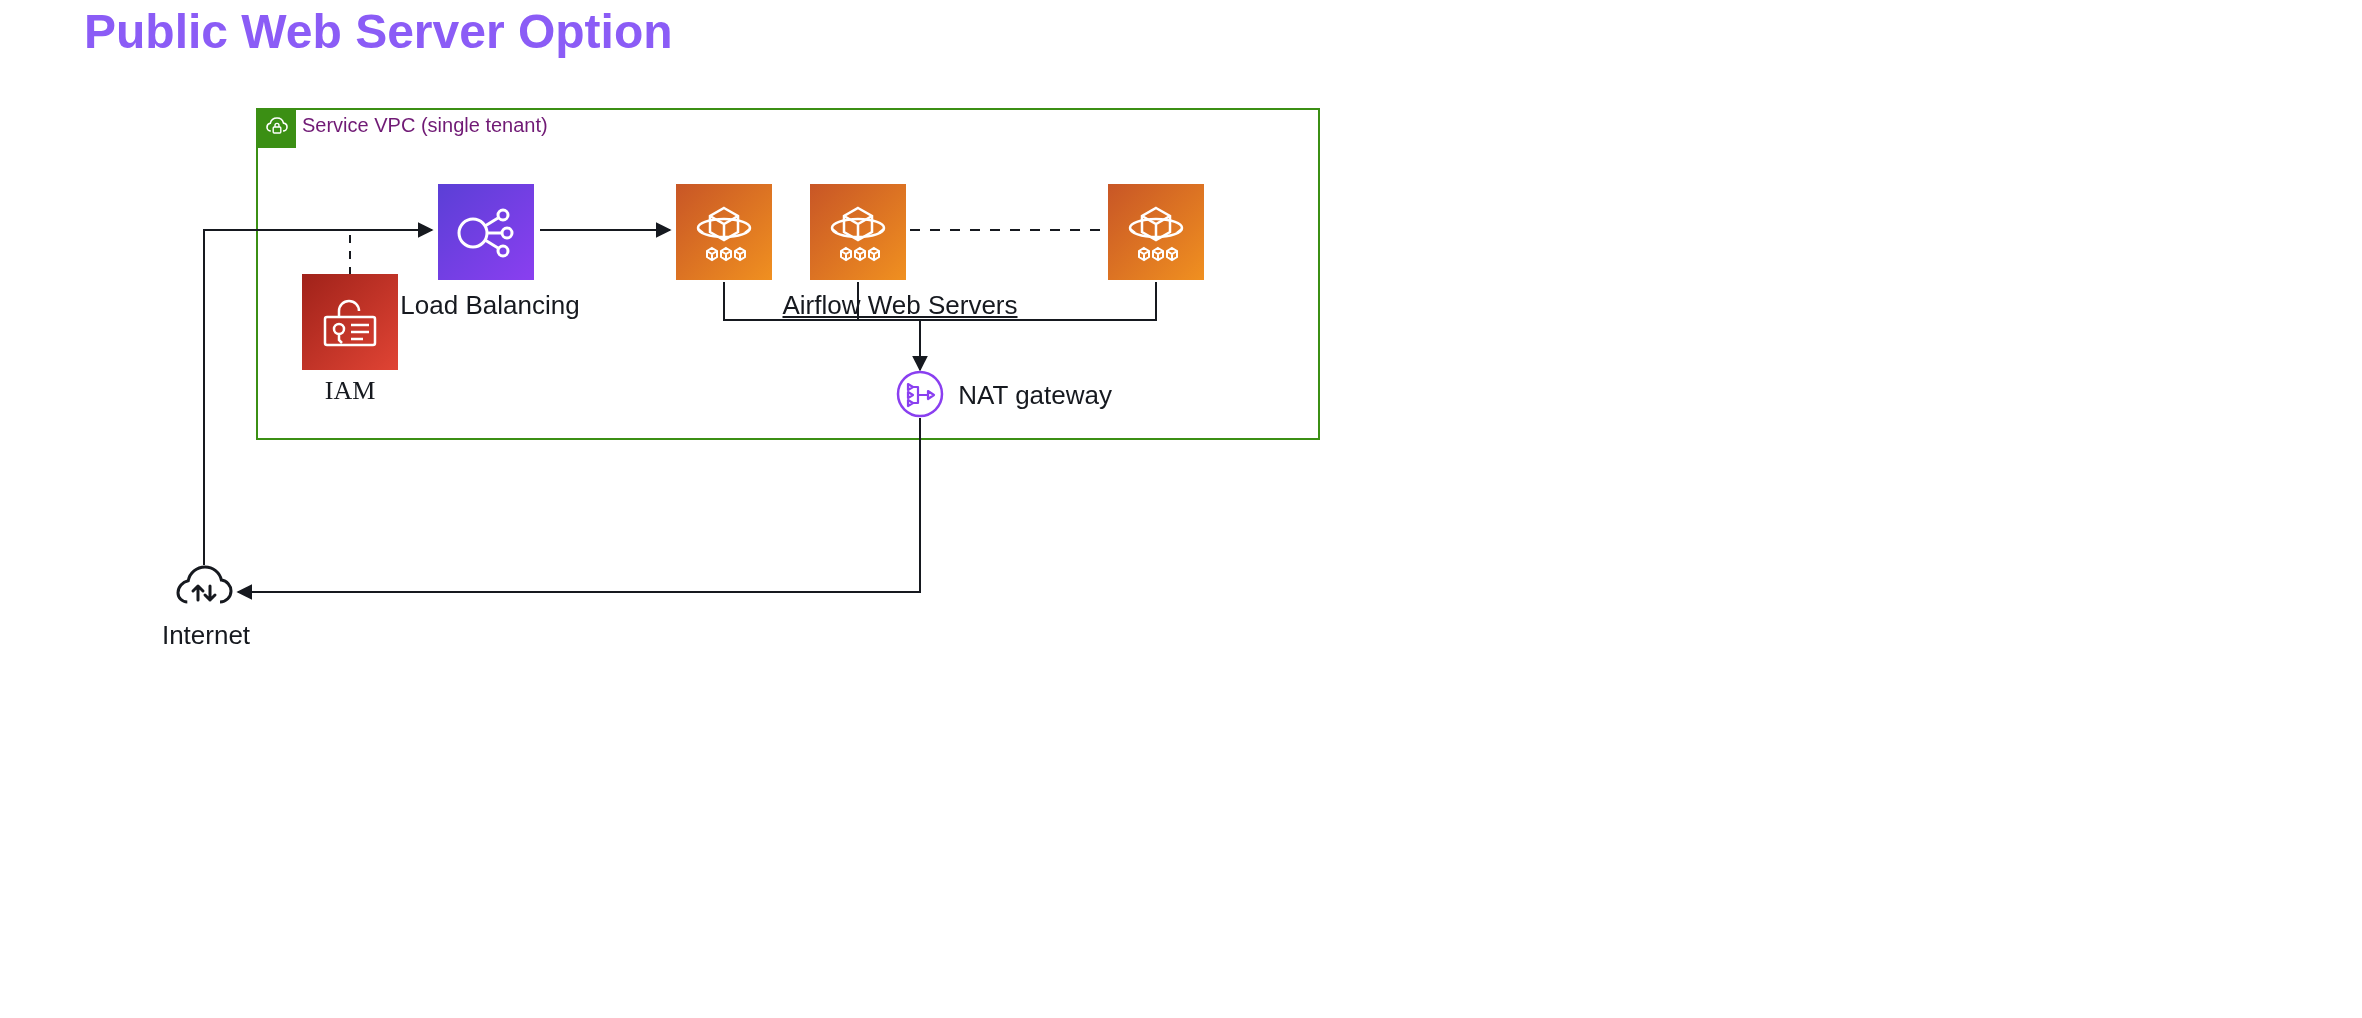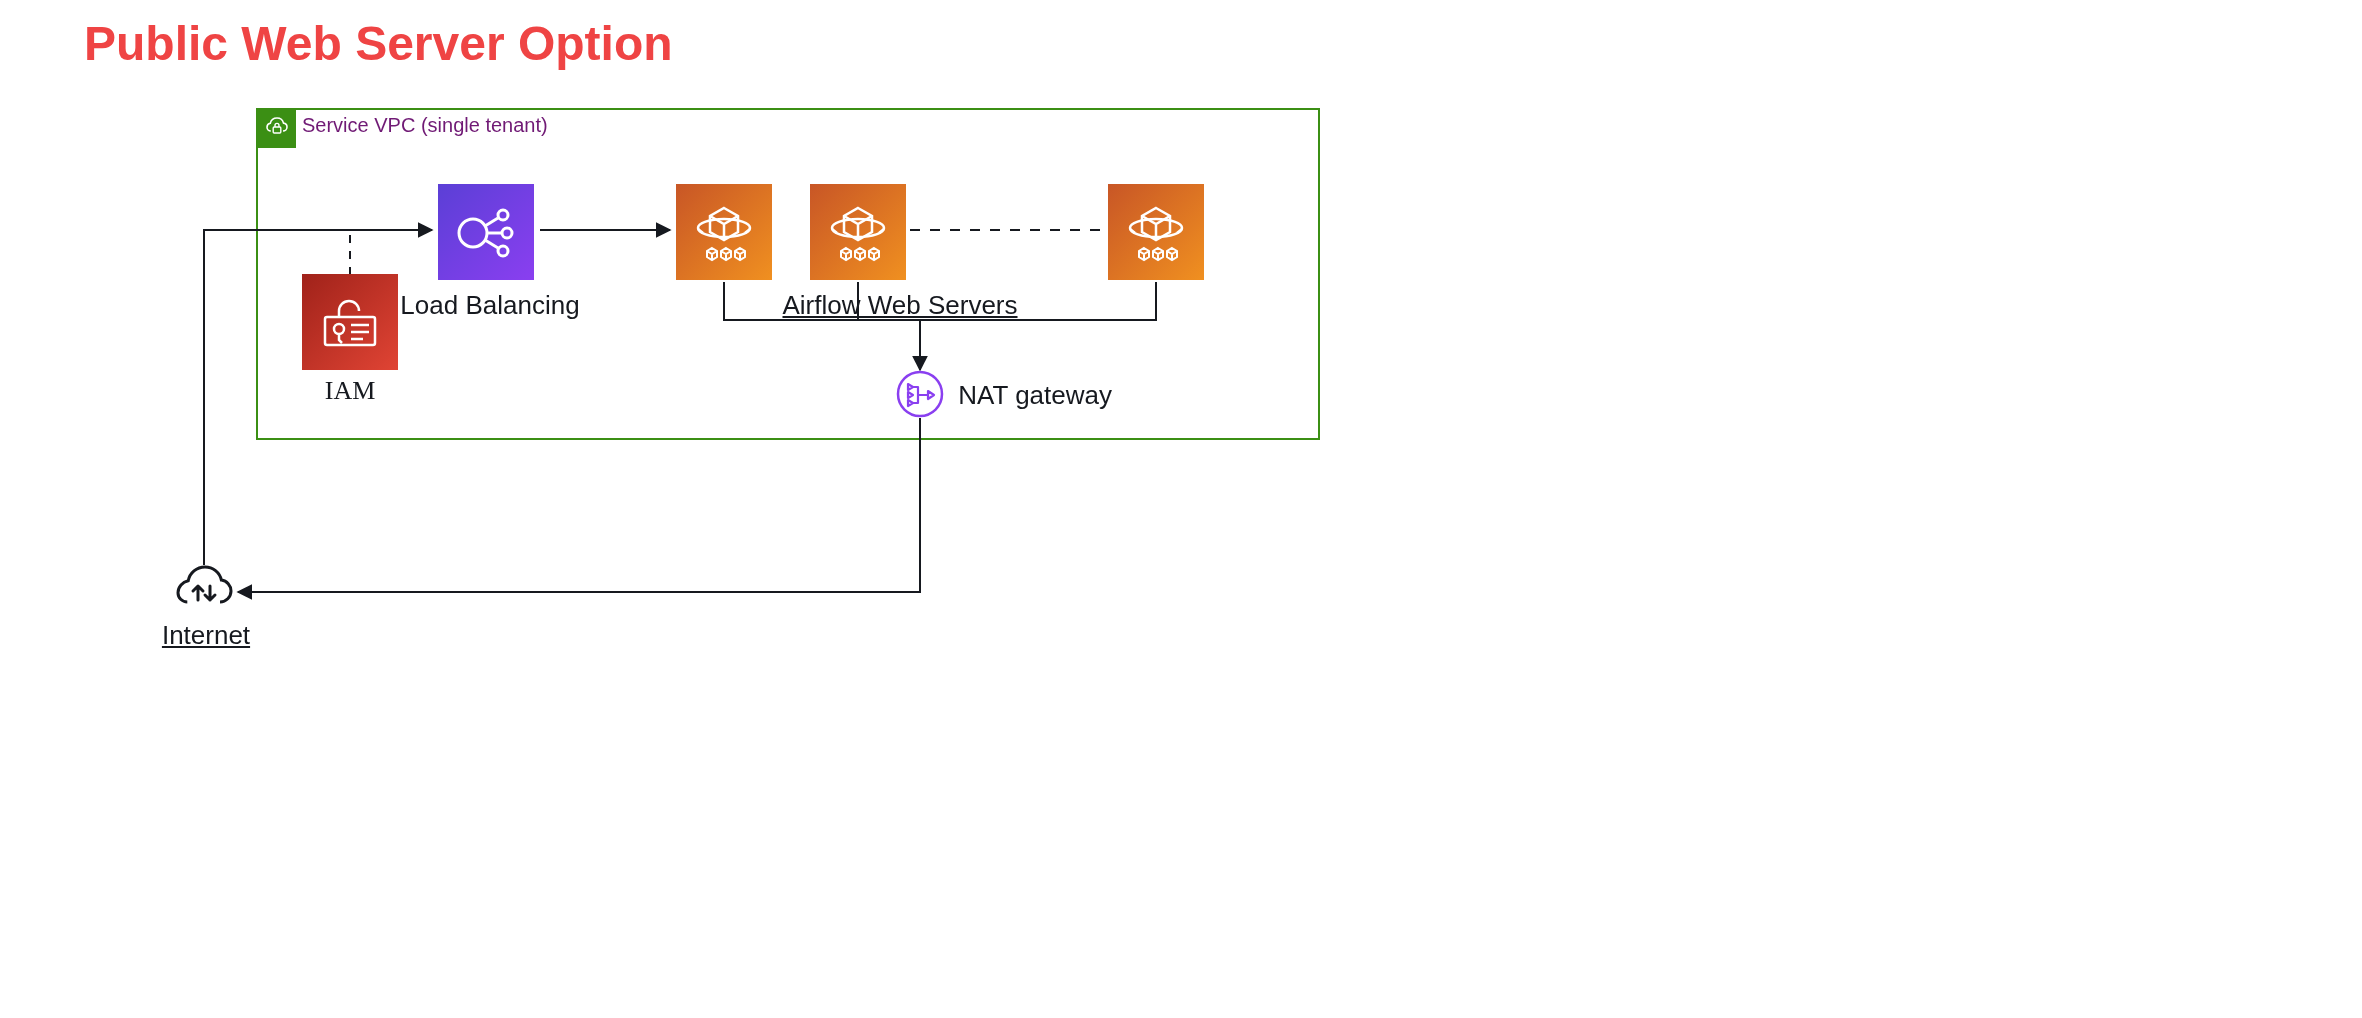--- a/index.html
+++ b/index.html
@@ -1,17 +1,17 @@
 <!DOCTYPE html>
 <html><head>
 <meta charset="utf-8">
 <style>
   html,body{margin:0;padding:0;background:#fff;font-family:"Amazon Ember","Helvetica Neue",Arial,sans-serif;color:#16191f;}
   .page{position:relative;width:2362px;height:1018px;}
-  .title{position:absolute;left:84px;top:16px;font-size:48px;font-weight:800;color:#ef4444;}
+  .title{position:absolute;left:84px;top:4px;font-size:48px;font-weight:800;color:#8b5cf6;}
   .abs{position:absolute;}
   .vpc-box{border:2px solid #3b8f14;}
   .vpc-icon{position:absolute;left:-2px;top:-2px;width:40px;height:40px;background:#3b8f14;display:flex;align-items:center;justify-content:center;}
   .vpc-label{position:absolute;left:44px;top:4px;font-size:20px;color:#701a75;}
   .tile{width:96px;height:96px;display:flex;align-items:center;justify-content:center;}
   .tile-lb{background:linear-gradient(135deg,#5b3fd6 0%,#8a3ff0 100%);}
   .tile-ct{background:linear-gradient(135deg,#c85626 0%,#f09020 100%);}
   .tile-iam{background:linear-gradient(135deg,#a0221a 0%,#e04434 100%);}
   .lbl{font-size:26px;color:#16191f;text-align:center;}
   svg{display:block;}
@@ -137,15 +137,15 @@
 
   <div class="abs" style="left:172px;top:560px;width:64px;height:56px;">
     <svg width="64" height="56" viewBox="0 0 64 56">
       <path d="M48 42c6 0 11-5 11-11 0-5.6-4.2-10.3-9.6-10.9C47.6 12.4 41 7 33 7c-8.4 0-15.3 5.9-16.8 13.8C10.6 22 6 26.8 6 32.7 6 37.9 10.1 42 15.3 42" fill="none" stroke="#16191f" stroke-width="3"></path>
       <g stroke="#16191f" stroke-width="3" fill="none" stroke-linecap="round" stroke-linejoin="round">
         <path d="M26 40V26 M21 31l5-5 5 5"></path>
         <path d="M38 26v14 M33 35l5 5 5-5"></path>
       </g>
     </svg>
   </div>
-  <div class="abs lbl" style="left:156px;top:620px;width:100px;text-decoration:underline;">Internet</div>
+  <div class="abs lbl" style="left:156px;top:620px;width:100px;">Internet</div>
 
 </div>
 
 </body></html>

